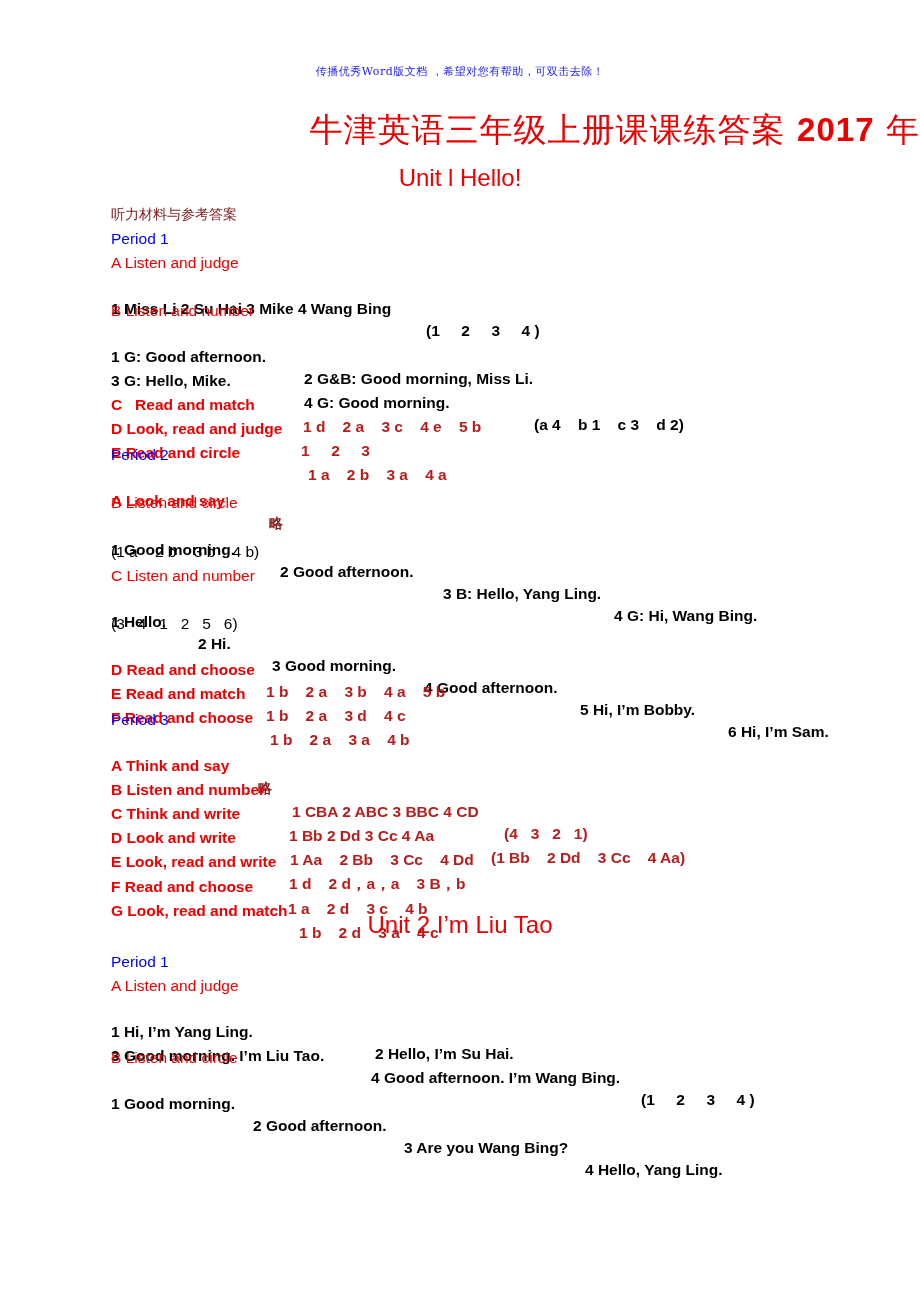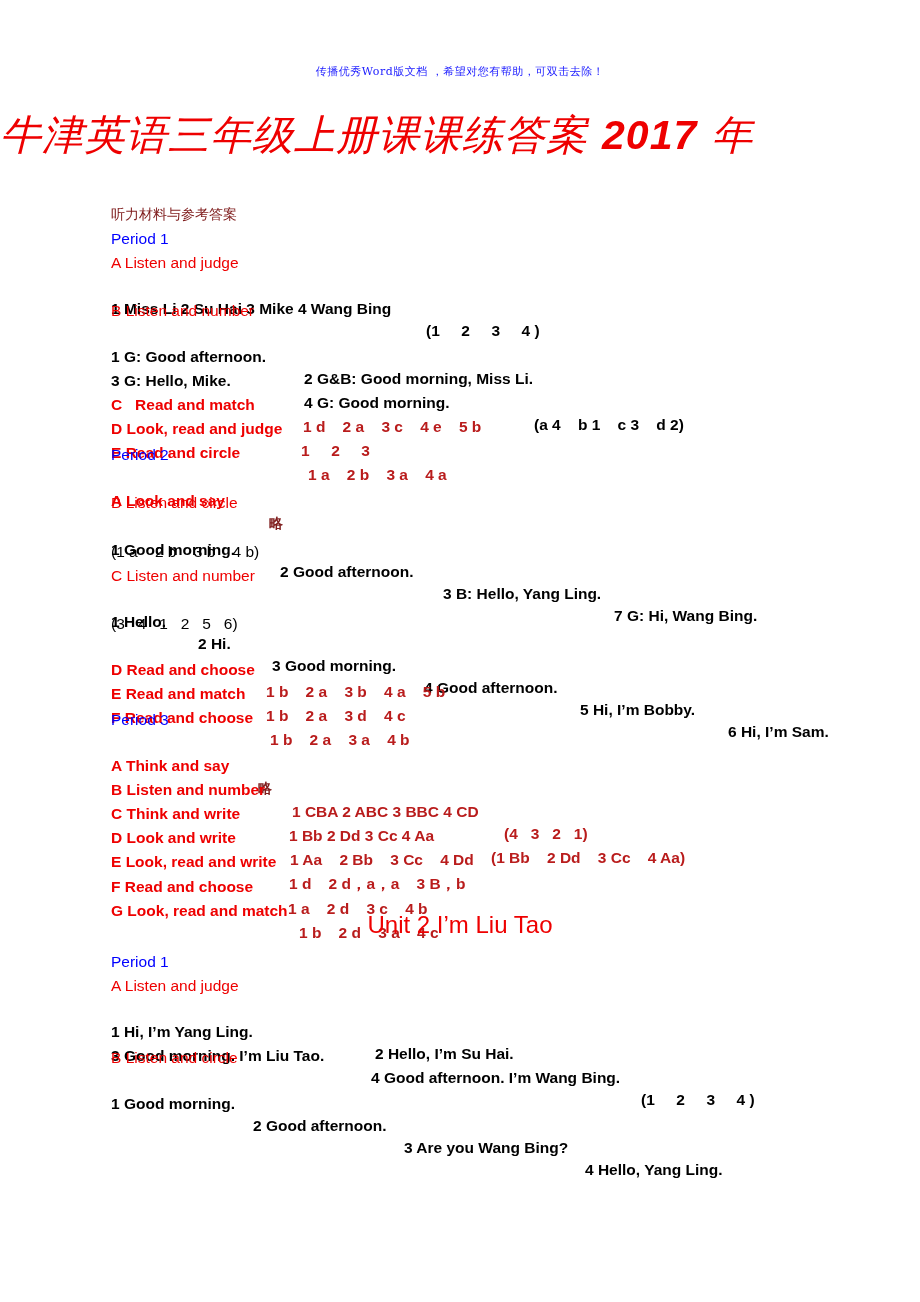--- a/index.html
+++ b/index.html
@@ -3,22 +3,22 @@
 <meta charset="utf-8">
 <style>
   html, body { margin: 0; padding: 0; background: #ffffff; }
   body { width: 920px; height: 1302px; position: relative; overflow: hidden; }
   .page { position: absolute; left: 0; top: 0; width: 733px; height: 1302px; }
   .banner {
     position: absolute; top: 64px; left: 0; width: 920px; text-align: center;
     font-family: "DejaVu Serif", serif; font-size: 11px; color: #1a1aff; letter-spacing: 0.5px;
   }
   .title {
-    position: absolute; top: 108px; left: 0; width: 920px; text-align: left;
-    font-family: "DejaVu Serif", serif; font-size: 41px; color: #ee0000; letter-spacing: 1px; font-style: italic;
+    position: absolute; top: 108px; left: 0; width: 920px; text-align: right;
+    font-family: "DejaVu Serif", serif; font-size: 33px; color: #ee0000; letter-spacing: 1px;
   }
   .title .num { font-family: "Liberation Sans", sans-serif; font-weight: bold; }
   .unit-heading {
     position: absolute; left: 0; width: 920px; text-align: center;
     font-family: "Liberation Sans", sans-serif; font-size: 24px; color: #ee0000;
   }
   .line {
     position: absolute; left: 111px; height: 22px; line-height: 22px;
     font-family: "Liberation Sans", sans-serif; font-size: 15.5px; color: #000;
     white-space: pre;
@@ -31,20 +31,21 @@
 </style>
 </head>
 <body>
 
 <div class="page">
 
   <div class="banner">传播优秀Word版文档 ，希望对您有帮助，可双击去除！</div>
 
   <div class="title"><span>牛津英语三年级上册课课练答案</span> <span class="num">2017</span> <span>年</span></div>
 
+  <div class="unit-heading" style="top:164px">Unit l Hello!</div>
 
   <div class="line cn" style="top:203px">听力材料与参考答案</div>
 
   <div class="line period" style="top:228px">Period 1</div>
   <div class="line task" style="top:252px">A Listen and judge</div>
   <div class="line" style="top:276px">
     <span class="seg" style="left:0">1 Miss Li 2 Su Hai 3 Mike 4 Wang Bing</span>
     <span class="seg" style="left:315px">(1     2     3     4 )</span>
   </div>
   <div class="line task" style="top:300px">B Listen and number</div>
@@ -73,21 +74,21 @@
   <div class="line period" style="top:444px">Period 2</div>
   <div class="line" style="top:468px">
     <span class="seg task" style="left:0">A Look and say</span>
     <span class="seg cn" style="left:158px">略</span>
   </div>
   <div class="line task" style="top:492px">B Listen and circle</div>
   <div class="line" style="top:517px">
     <span class="seg" style="left:0">1 Good morning.</span>
     <span class="seg" style="left:169px">2 Good afternoon.</span>
     <span class="seg" style="left:332px">3 B: Hello, Yang Ling.</span>
-    <span class="seg" style="left:503px">7 G: Hi, Wang Bing.</span>
+    <span class="seg" style="left:503px">4 G: Hi, Wang Bing.</span>
   </div>
   <div class="line" style="top:541px">(1 a    2 b    3 b    4 b)</div>
   <div class="line task" style="top:565px">C Listen and number</div>
   <div class="line" style="top:589px">
     <span class="seg" style="left:0">1 Hello.</span>
     <span class="seg" style="left:87px">2 Hi.</span>
     <span class="seg" style="left:161px">3 Good morning.</span>
     <span class="seg" style="left:313px">4 Good afternoon.</span>
     <span class="seg" style="left:469px">5 Hi, I’m Bobby.</span>
     <span class="seg" style="left:617px">6 Hi, I’m Sam.</span>

